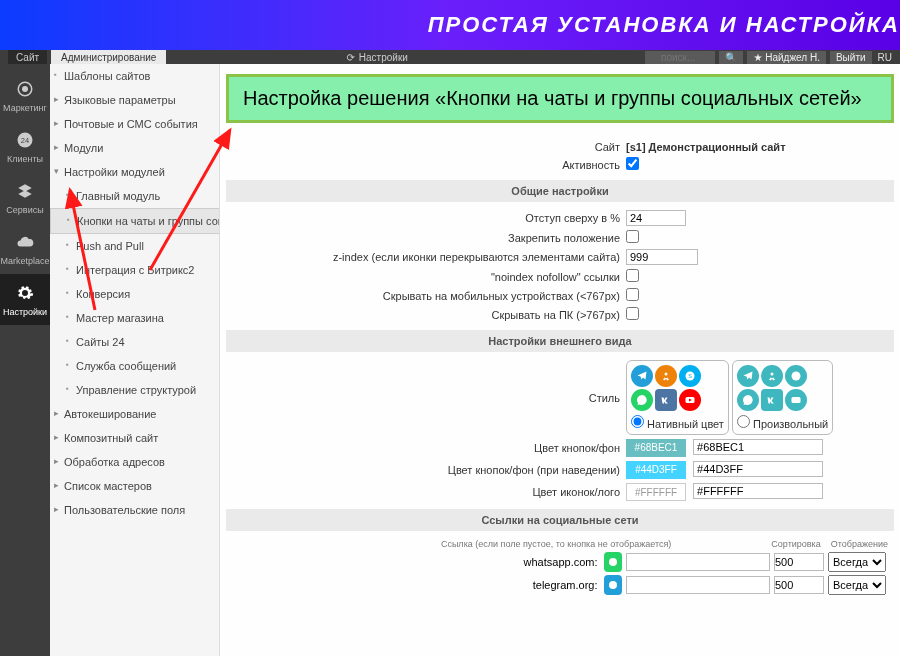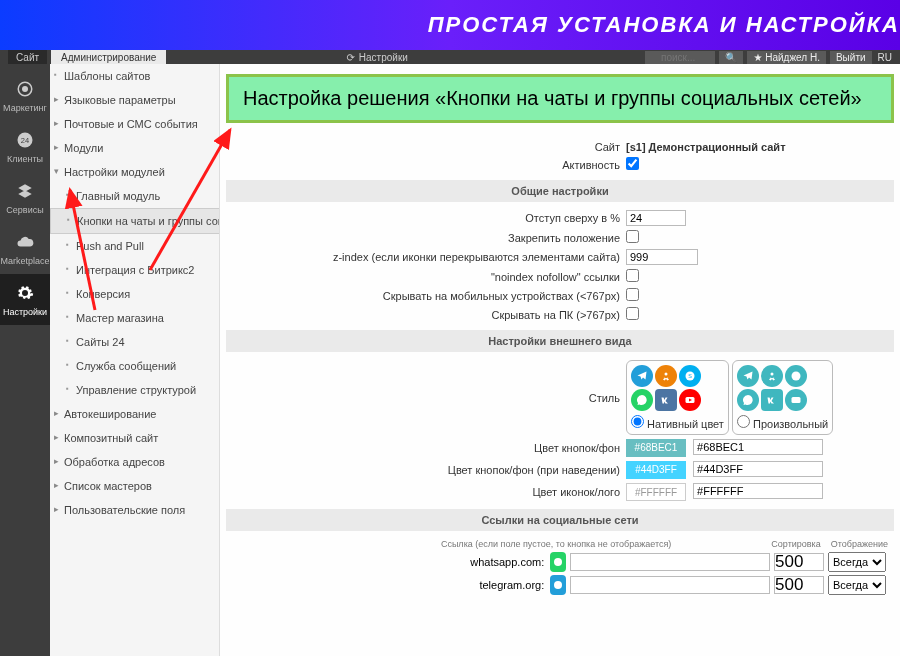--- a/index.html
+++ b/index.html
@@ -39,21 +39,21 @@
   .stylebox .icons { display: grid; grid-template-columns: repeat(3, 22px); gap: 2px; }
   .sic { width: 22px; height: 22px; border-radius: 50%; display: flex; align-items: center; justify-content: center; }
   .sic svg { width: 12px; height: 12px; fill: #fff; }
   .sic.sq { border-radius: 4px; }
   .swatch { display: inline-block; width: 60px; height: 18px; color: #fff; font-size: 10px; line-height: 18px; text-align: center; margin-right: 4px; vertical-align: middle; }
   .linkshdr { display: flex; justify-content: flex-end; font-size: 9px; color: #777; margin: 2px 0; gap: 10px; padding-right: 6px; }
   .linkrow { display: flex; align-items: center; margin: 3px 8px; }
   .linkrow .llbl { width: 400px; text-align: right; padding-right: 6px; font-size: 11px; }
   .linkrow .chip { width: 20px; height: 20px; border-radius: 4px; display: flex; align-items: center; justify-content: center; margin-right: 4px; }
   .linkrow .chip svg { width: 12px; height: 12px; fill: #fff; }
-  .linkrow input[type=text] { flex: 1; max-width: 200px; border: 1px solid #bbb; height: 18px; font-size: 17px; }
+  .linkrow input[type=text] { flex: 1; max-width: 200px; border: 1px solid #bbb; height: 18px; font-size: 11px; }
   .linkrow input.sort { width: 50px; margin-left: 4px; }
   .linkrow select { margin-left: 4px; font-size: 11px; height: 20px; }
   .arrow { position: absolute; pointer-events: none; z-index: 50; }
   .code { font-family: monospace; background: #f4f4f4; padding: 1px 3px; font-size: 10px; }
 </style>
 </head>
 <body>
 
 <div class="banner">ПРОСТАЯ  УСТАНОВКА  И  НАСТРОЙКА</div>
 

